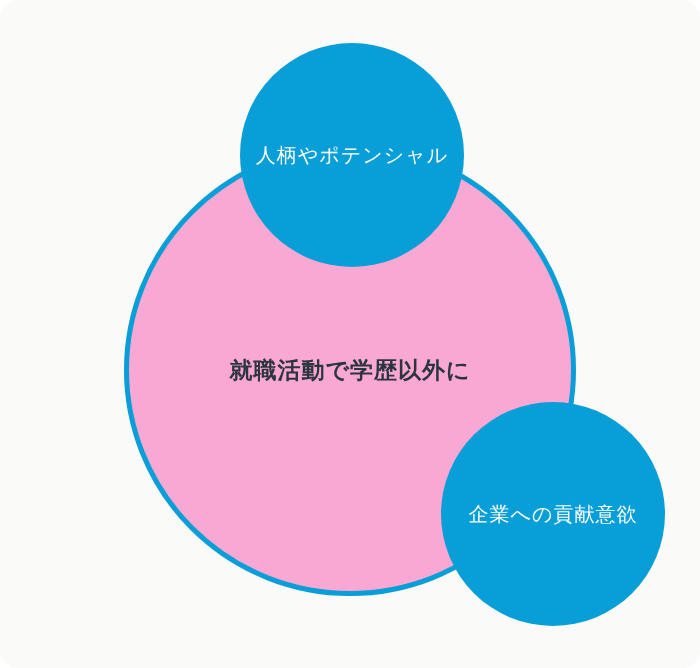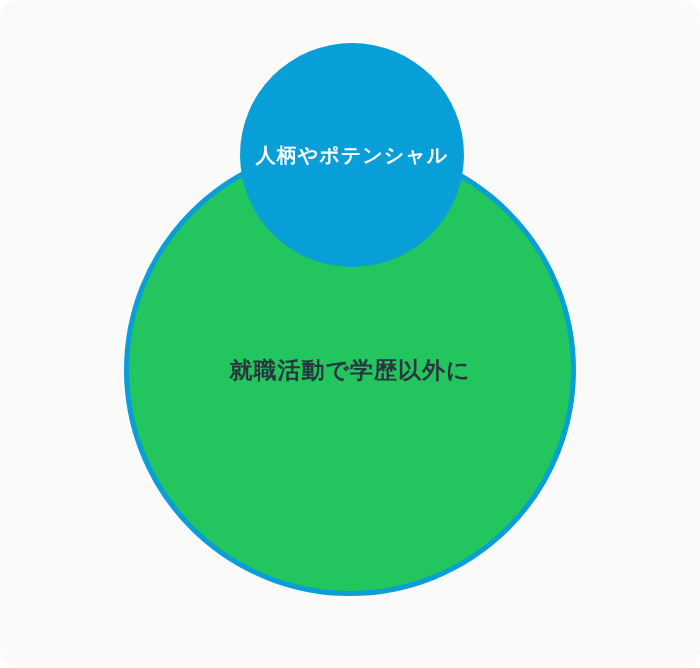--- a/index.html
+++ b/index.html
@@ -16,21 +16,21 @@
     overflow: hidden;
   }
   
   .hub-circle {
     position: absolute;
     left: 124px;
     top: 144px;
     width: 452px;
     height: 452px;
     border-radius: 50%;
-    background: #22c55e;
+    background: #f9a8d4;
     border: 5px solid #089ed8;
     display: flex;
     align-items: center;
     justify-content: center;
     z-index: 1;
   }
   .hub-label {
     display: flex;
     flex-direction: column;
     align-items: center;
@@ -56,21 +56,21 @@
   .node-top    { left: 240px; top: 43px;  }
   .node-left   { left: 43px;  top: 396px; }
   .node-right  { left: 441px; top: 402px; }
   .node-label {
     display: flex;
     flex-direction: column;
     align-items: center;
     text-align: left;
     color: #ffffff;
     font-size: 20px;
-    font-weight: 700;
+    font-weight: 400;
     line-height: 32px;
     letter-spacing: 1px;
   }
 </style>
 </head>
 <body>
 
 <div class="canvas">
 
   <div class="hub-circle">
@@ -79,14 +79,19 @@
     </div>
   </div>
 
   <div class="node node-top">
     <div class="node-label">
       <span>人柄やポテンシャル</span>
     </div>
   </div>
 
 
+  <div class="node node-right">
+    <div class="node-label">
+      <span>企業への貢献意欲</span>
+    </div>
+  </div>
 
 </div>
 
 </body></html>

